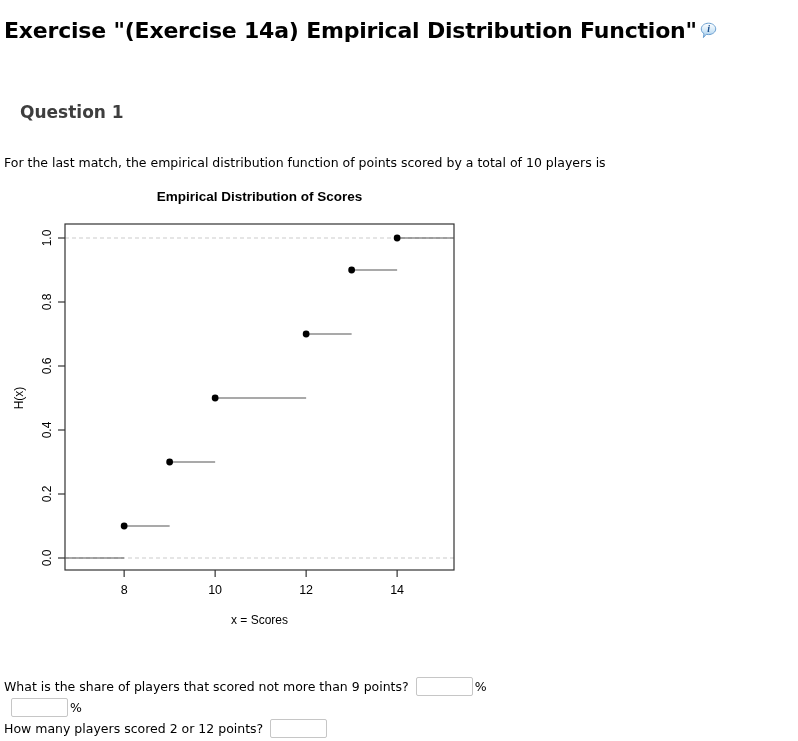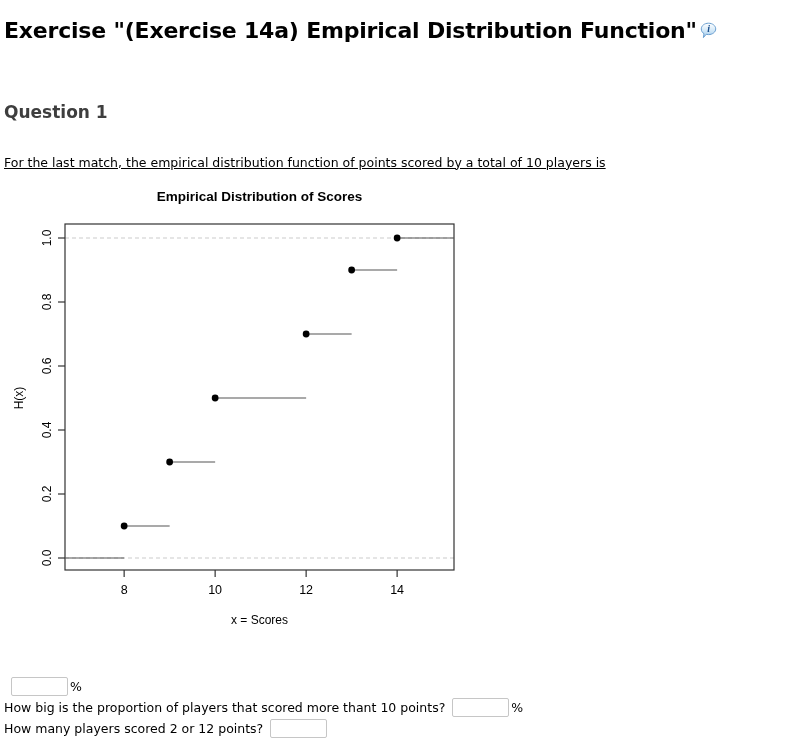--- a/index.html
+++ b/index.html
@@ -9,26 +9,26 @@
     font-family:"DejaVu Sans", sans-serif;
     overflow:hidden;
   }
   .page-title {
     position:absolute; left:4px; top:1px;
     font-size:22px; font-weight:bold; line-height:30px;
     letter-spacing:-0.2px; white-space:nowrap; color:#000;
   }
   .info-icon { display:inline-block; vertical-align:middle; margin-left:3px; cursor:pointer; }
   .question-heading {
-    position:absolute; left:4px; top:86px;
+    position:absolute; left:20px; top:86px;
     font-size:17px; font-weight:bold; color:#3e3e3e; line-height:24px;
   }
   .intro-text {
     position:absolute; left:4px; top:141px;
-    font-size:12.5px; line-height:18px; white-space:nowrap;text-decoration:underline;
+    font-size:12.5px; line-height:18px; white-space:nowrap;
   }
   .chart-wrap { position:absolute; left:0; top:180px; width:480px; height:465px; }
   #chart-svg text { font-family:"Liberation Sans", sans-serif; fill:#000; }
   .questions-block { position:absolute; left:4px; top:676px; }
   .qrow {
     display:flex; align-items:center; height:21px;
     font-size:12.5px; white-space:nowrap;
   }
   .qrow input {
     width:57px; height:19px; margin-left:7px;
@@ -96,25 +96,25 @@
       <circle cx="351.6315789473684" cy="90" r="3.4" fill="#000000"></circle>
       <circle cx="397.12865497076024" cy="58" r="3.4" fill="#000000"></circle>
       <text x="259.5" y="21" text-anchor="middle" font-size="13.5" font-weight="bold">Empirical Distribution of Scores</text>
       <text x="259.5" y="444" text-anchor="middle" font-size="12">x = Scores</text>
       <text transform="translate(19 218) rotate(-90)" text-anchor="middle" dy="0.35em" font-size="12">H(x)</text>
     </svg>
 </div>
 
 <div class="questions-block">
   <div class="qrow">
+    <span>What is the share of players that scored not more than 9 points?</span>
     <input type="text" value="" style="">
     <span class="suffix">%</span>
   </div>
   <div class="qrow">
-    <span>How big is the proportion of players that scored more thant 10 points?</span>
     <input type="text" value="" style="">
     <span class="suffix">%</span>
   </div>
   <div class="qrow">
     <span>How many players scored 2 or 12 points?</span>
     <input type="text" value="" style="">
     <span class="suffix"></span>
   </div>
 </div>
 

